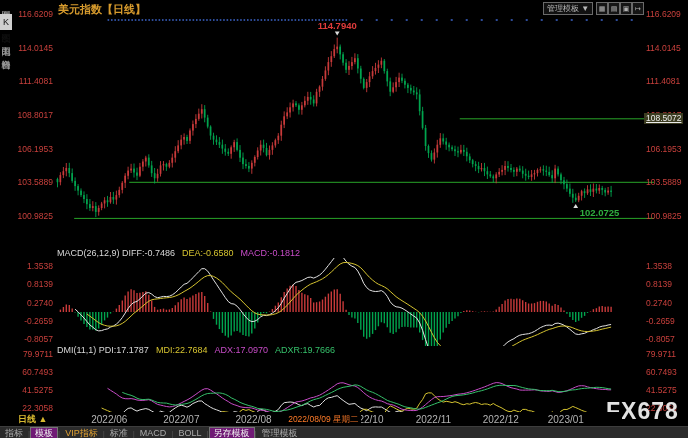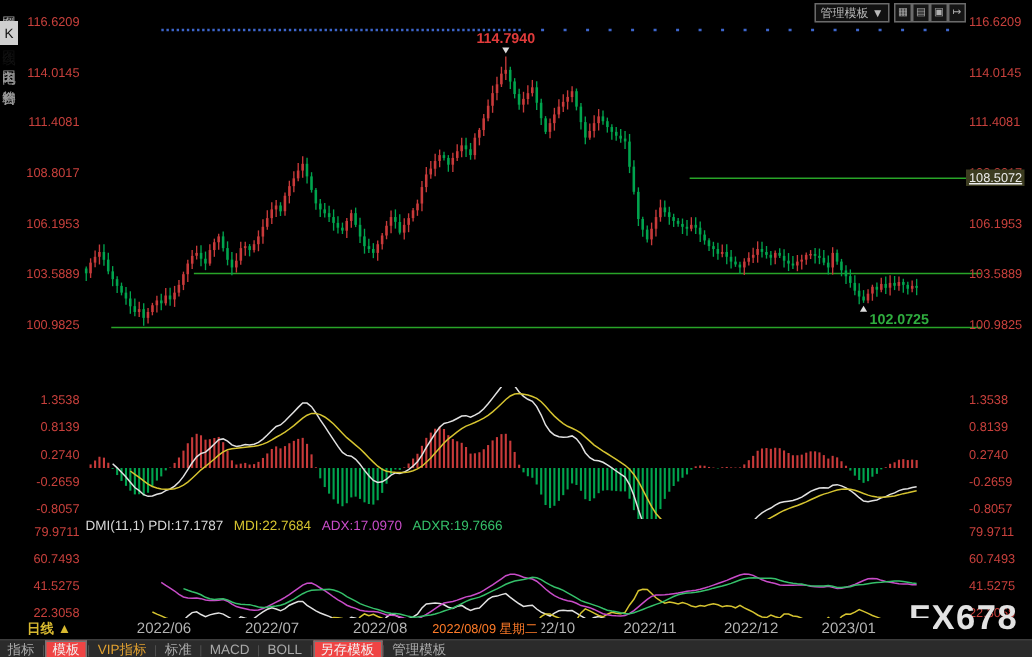--- a/index.html
+++ b/index.html
@@ -27,39 +27,40 @@
   .ind-head span{margin-right:7px;}
   
   .xaxis{position:absolute;left:0;top:412px;width:622px;height:14px;background:#000;z-index:7;}
   .period{position:absolute;left:18px;top:1px;font-size:9px;color:#d8b930;font-weight:bold;}
   .mlabel{position:absolute;top:2px;font-size:10px;color:#b4b4b4;transform:translateX(-50%);white-space:nowrap;}
   .xdate{position:absolute;top:2px;font-size:8.5px;color:#ff7b28;background:#000;padding:0 2px;white-space:nowrap;z-index:8;margin-left:28px;}
   
   .bbar{position:absolute;left:0;top:426px;width:688px;height:12px;background:#2b2b2b;border-top:1px solid #3d3d3d;
         display:flex;align-items:center;font-size:9px;z-index:7;}
   .bbar .item{color:#ababab;padding:0 5px;line-height:11px;cursor:default;text-align:right;}
-  .bbar .item.raised{background:#ef4444;color:#f2f2f2;border:1px solid #747474;border-bottom-color:#333;padding:0 4px;}
+  .bbar .item.raised{background:#701a75;color:#f2f2f2;border:1px solid #747474;border-bottom-color:#333;padding:0 4px;}
   .bbar .item.vip{color:#e0a030;}
   .bbar .sep{color:#525252;font-size:8px;}
   .wm{position:absolute;left:606px;top:398px;font-size:23px;font-weight:600;color:#e2e2e2;letter-spacing:1px;z-index:6;}
   svg{position:absolute;overflow:hidden;}
   svg text{font-family:"Liberation Sans","DejaVu Sans",sans-serif;}
 </style>
 </head>
 <body>
 
 <div class="page">
 
   <div class="side" id="sidebar">
       <div class="vtab">分时图</div>
       <div class="vtab sel">K线图</div>
       <div class="vtab">闪电图</div>
       <div class="vtab">合约资料</div>
     </div>
 
+  <div class="title">美元指数【日线】</div>
 
   <div class="theme-dd">
     <span>管理模板</span>
     <span>▼</span>
   </div>
   <div id="trbtns">
       <div class="tr-btn" style="left: 596px;">▦</div>
       <div class="tr-btn" style="left: 608px;">▤</div>
       <div class="tr-btn" style="left: 620px;">▣</div>
       <div class="tr-btn" style="left: 632px;">↦</div>
@@ -695,20 +696,21 @@
       <span class="axlbl" style="left: 646px; top: 349px;">79.9711</span>
       <span class="axlbl axcol-l" style="left: 11px; top: 367px;">60.7493</span>
       <span class="axlbl" style="left: 646px; top: 367px;">60.7493</span>
       <span class="axlbl axcol-l" style="left: 11px; top: 385px;">41.5275</span>
       <span class="axlbl" style="left: 646px; top: 385px;">41.5275</span>
       <span class="axlbl axcol-l" style="left: 11px; top: 403px;">22.3058</span>
       <span class="axlbl" style="left: 646px; top: 403px;">22.3058</span>
       <div class="hl-box" style="top: 112.804px; text-decoration: underline;">108.5072</div>
     </div>
 
+  <div class="ind-head" id="macdHead" style="top:248px;"><span style="color: rgb(216, 216, 216);">MACD(26,12,9) DIFF:-0.7486</span><span style="color: rgb(214, 196, 48);">DEA:-0.6580</span><span style="color: rgb(200, 76, 200);">MACD:-0.1812</span></div>
   <div class="ind-head" id="dmiHead" style="top:345px;"><span style="color: rgb(216, 216, 216);">DMI(11,1) PDI:17.1787</span><span style="color: rgb(214, 196, 48);">MDI:22.7684</span><span style="color: rgb(200, 76, 200);">ADX:17.0970</span><span style="color: rgb(53, 192, 106);">ADXR:19.7666</span></div>
 
   <div class="xaxis">
     <span class="period">
       <span>日线</span>
       <span>▲</span>
     </span>
     <span id="mlabels"><span class="mlabel" style="left: 109.326px;">2022/06</span><span class="mlabel" style="left: 181.404px;">2022/07</span><span class="mlabel" style="left: 253.482px;">2022/08</span><span class="mlabel" style="left: 319.7px;">2022/09</span><span class="mlabel" style="left: 365.408px;">2022/10</span><span class="mlabel" style="left: 433.384px;">2022/11</span><span class="mlabel" style="left: 500.774px;">2022/12</span><span class="mlabel" style="left: 565.82px;">2023/01</span></span>
     <span class="xdate" id="xdate" style="left: 258.17px;">2022/08/09 星期二</span>
   </div>

